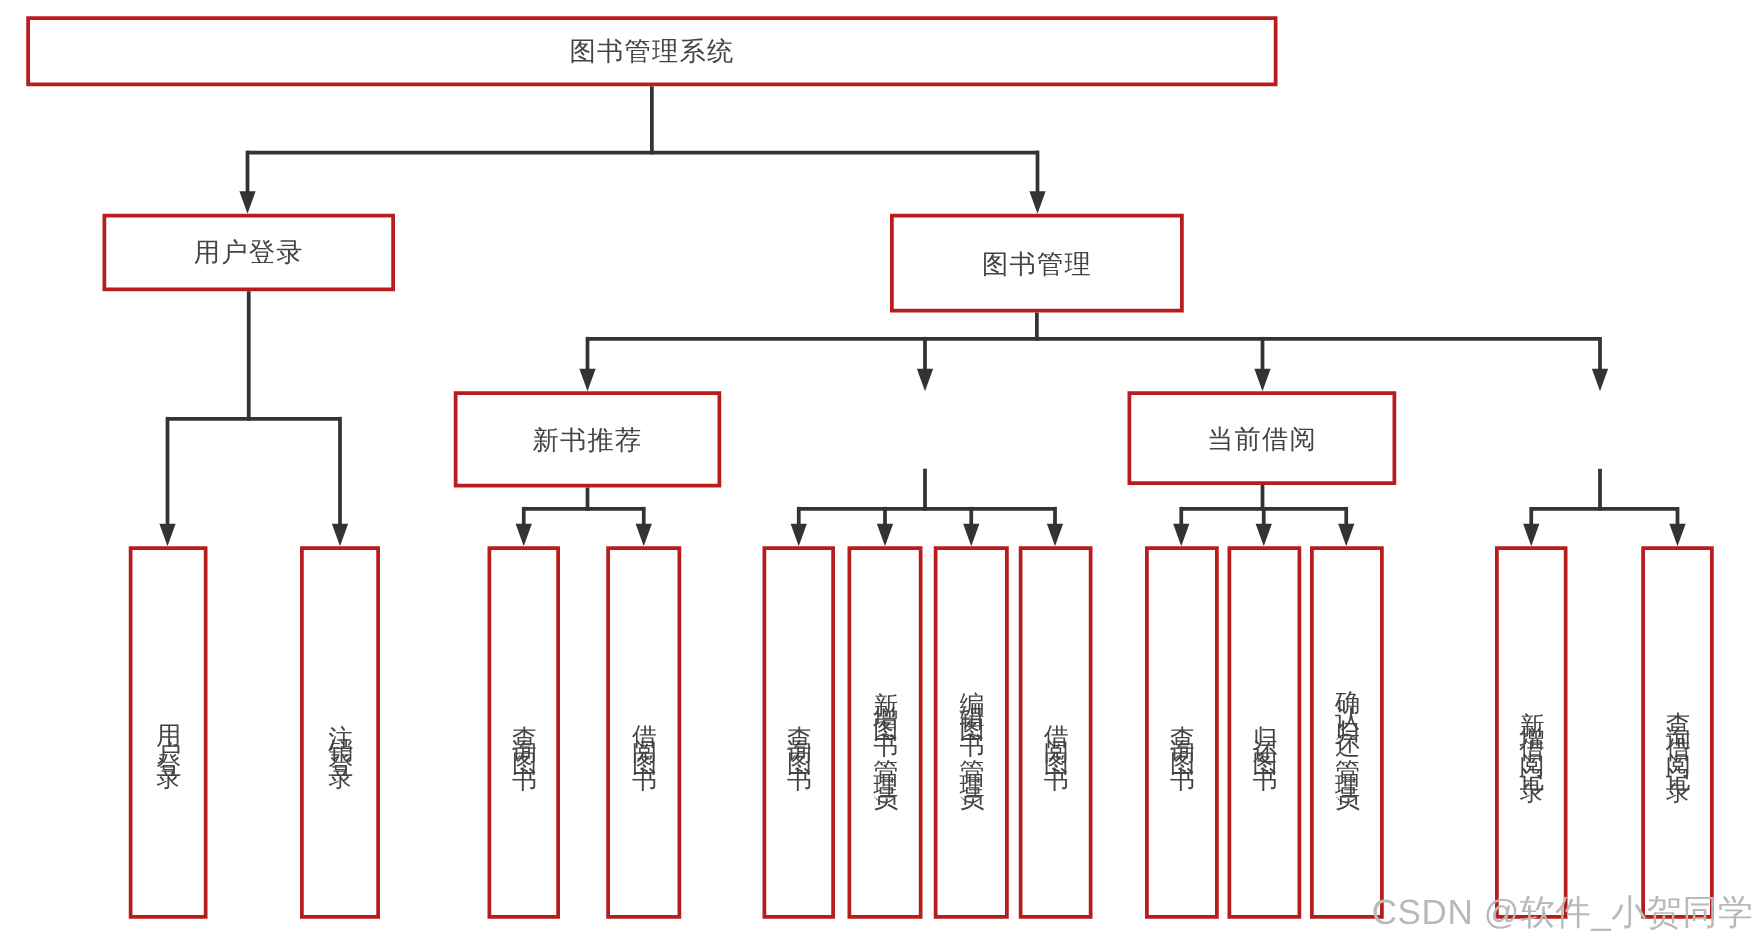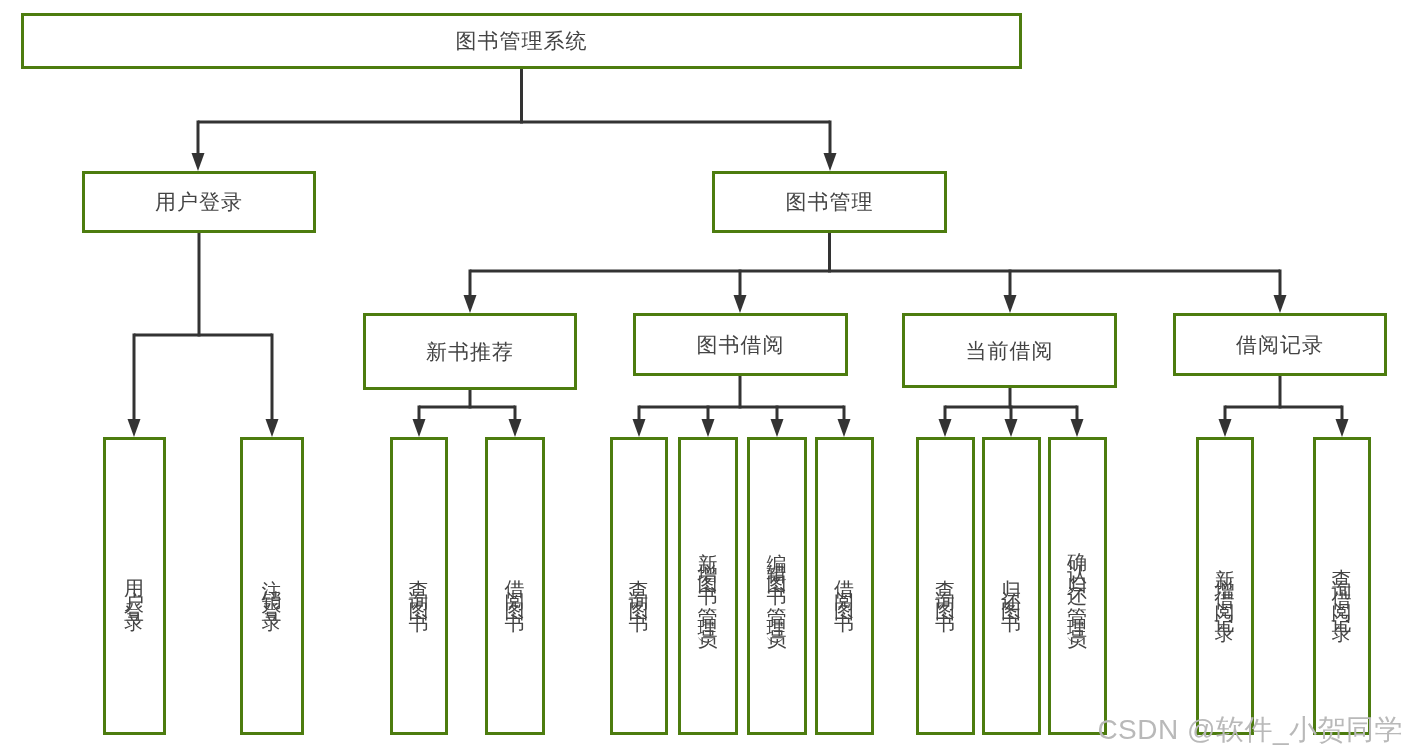--- a/index.html
+++ b/index.html
@@ -5,21 +5,21 @@
   html,body { margin:0; padding:0; background:#ffffff; }
   .stage {
     position:relative; width:1405px; height:747px; background:#ffffff;
     font-family:"Liberation Sans", sans-serif; overflow:hidden;
   }
   svg.connectors { position:absolute; left:0; top:0; width:1405px; height:747px; }
   svg.connectors line { stroke:#333333; stroke-width:3; }
   svg.connectors polygon { fill:#333333; stroke:none; }
   .node {
     position:absolute; box-sizing:border-box; background:#ffffff;
-    border:3px solid #4d7c0f; color:#444444;
+    border:3px solid #b91c1c; color:#444444;
     display:flex; align-items:center; justify-content:center;
     z-index:2;
   }
   .h-node { font-size:21px; letter-spacing:1px; }
   .v-node { font-size:20px; }
   .v-node .vtext {
     display:block;
     writing-mode:vertical-rl;
     text-orientation:mixed;
     letter-spacing:11px;
@@ -105,35 +105,29 @@
     </g>
   </svg>
 
   <div class="node h-node" style="left:21px;top:13px;width:1001px;height:56px">
     <span>图书管理系统</span>
   </div>
 
   <div class="node h-node" style="left:82px;top:171px;width:234px;height:62px">
     <span>用户登录</span>
   </div>
-  <div class="node h-node" style="left:712px;top:171px;width:235px;height:62px">
+  <div class="node h-node" style="left:712px;top:171px;width:235px;height:79px">
     <span>图书管理</span>
   </div>
 
   <div class="node h-node" style="left:363px;top:313px;width:214px;height:77px">
     <span>新书推荐</span>
   </div>
-  <div class="node h-node" style="left:633px;top:313px;width:215px;height:63px">
-    <span>图书借阅</span>
-  </div>
   <div class="node h-node" style="left:902px;top:313px;width:215px;height:75px">
     <span>当前借阅</span>
-  </div>
-  <div class="node h-node" style="left:1173px;top:313px;width:214px;height:63px">
-    <span>借阅记录</span>
   </div>
 
   <div class="node v-node" style="left:103px;top:437px;width:63px;height:298px">
     <span class="vtext">用户登录</span>
   </div>
   <div class="node v-node" style="left:240px;top:437px;width:64px;height:298px">
     <span class="vtext">注销登录</span>
   </div>
 
   <div class="node v-node" style="left:390px;top:437px;width:58px;height:298px">

